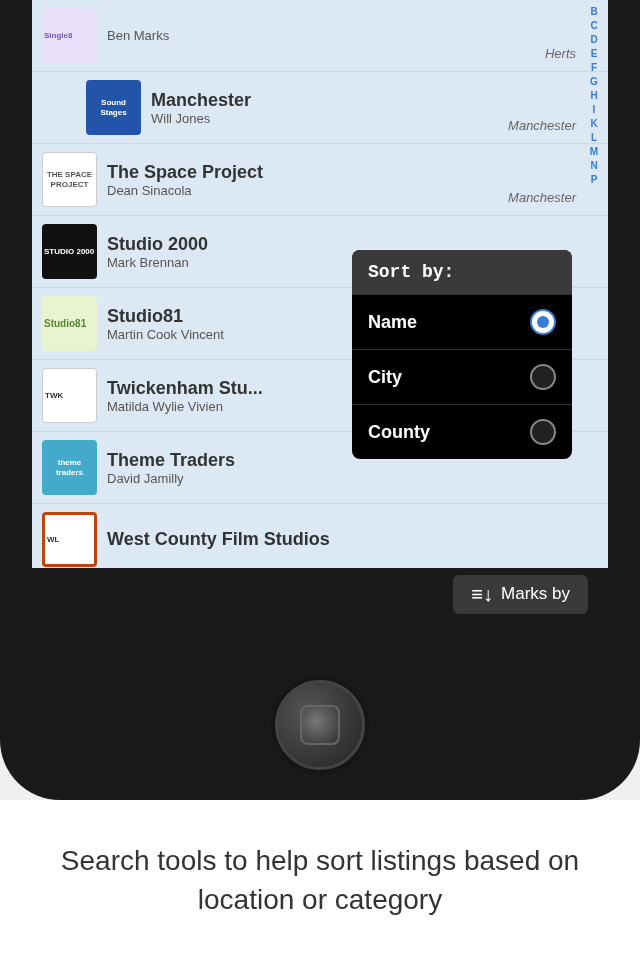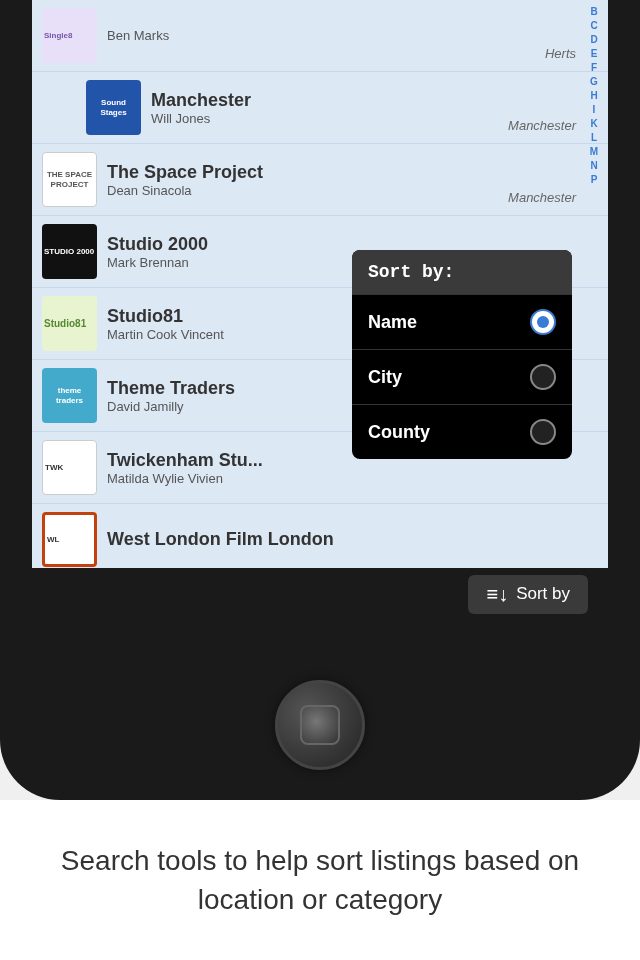--- a/index.html
+++ b/index.html
@@ -338,45 +338,45 @@
         <div class="list-item-logo logo-studio81">
           <span class="logo-text" style="color:#558833;font-size:10px;">Studio81</span>
         </div>
         <div class="list-item-info">
           <div class="list-item-name">Studio81</div>
           <div class="list-item-subname">Martin Cook Vincent</div>
         </div>
       </div>
 
       <div class="list-item">
+        <div class="list-item-logo logo-twickenham">
+          <span class="logo-text" style="color:#333;">TWK</span>
+        </div>
+        <div class="list-item-info">
+          <div class="list-item-name">Twickenham Stu...</div>
+          <div class="list-item-subname">Matilda Wylie Vivien</div>
+        </div>
+      </div>
+
+      <div class="list-item">
         <div class="list-item-logo logo-theme-traders">
           <span class="logo-text">theme traders</span>
         </div>
         <div class="list-item-info">
           <div class="list-item-name">Theme Traders</div>
           <div class="list-item-subname">David Jamilly</div>
         </div>
       </div>
 
       <div class="list-item">
-        <div class="list-item-logo logo-twickenham">
-          <span class="logo-text" style="color:#333;">TWK</span>
-        </div>
-        <div class="list-item-info">
-          <div class="list-item-name">Twickenham Stu...</div>
-          <div class="list-item-subname">Matilda Wylie Vivien</div>
-        </div>
-      </div>
-
-      <div class="list-item">
         <div class="list-item-logo logo-westlondon">
           <span class="logo-text" style="color:#333;">WL</span>
         </div>
         <div class="list-item-info">
-          <div class="list-item-name">West London Film London</div>
+          <div class="list-item-name">West County Film Studios</div>
         </div>
       </div>
 
     </div>
 
     <div class="alpha-sidebar">
       <span class="alpha-letter">B</span>
       <span class="alpha-letter">C</span>
       <span class="alpha-letter">D</span>
       <span class="alpha-letter">E</span>
@@ -407,21 +407,21 @@
       </div>
       <div class="sort-popup-item">
         <span class="sort-popup-item-label">County</span>
         <div class="radio-circle"></div>
       </div>
     </div>
 
     <div class="sort-bar">
       <div class="sort-bar-btn">
         <span class="sort-bar-icon">≡↓</span>
-        <span class="sort-bar-label">Sort by</span>
+        <span class="sort-bar-label">Marks by</span>
       </div>
     </div>
 
   </div>
 
   <div class="home-button-area">
     <div class="home-button-inner"></div>
   </div>
 
 </div>

